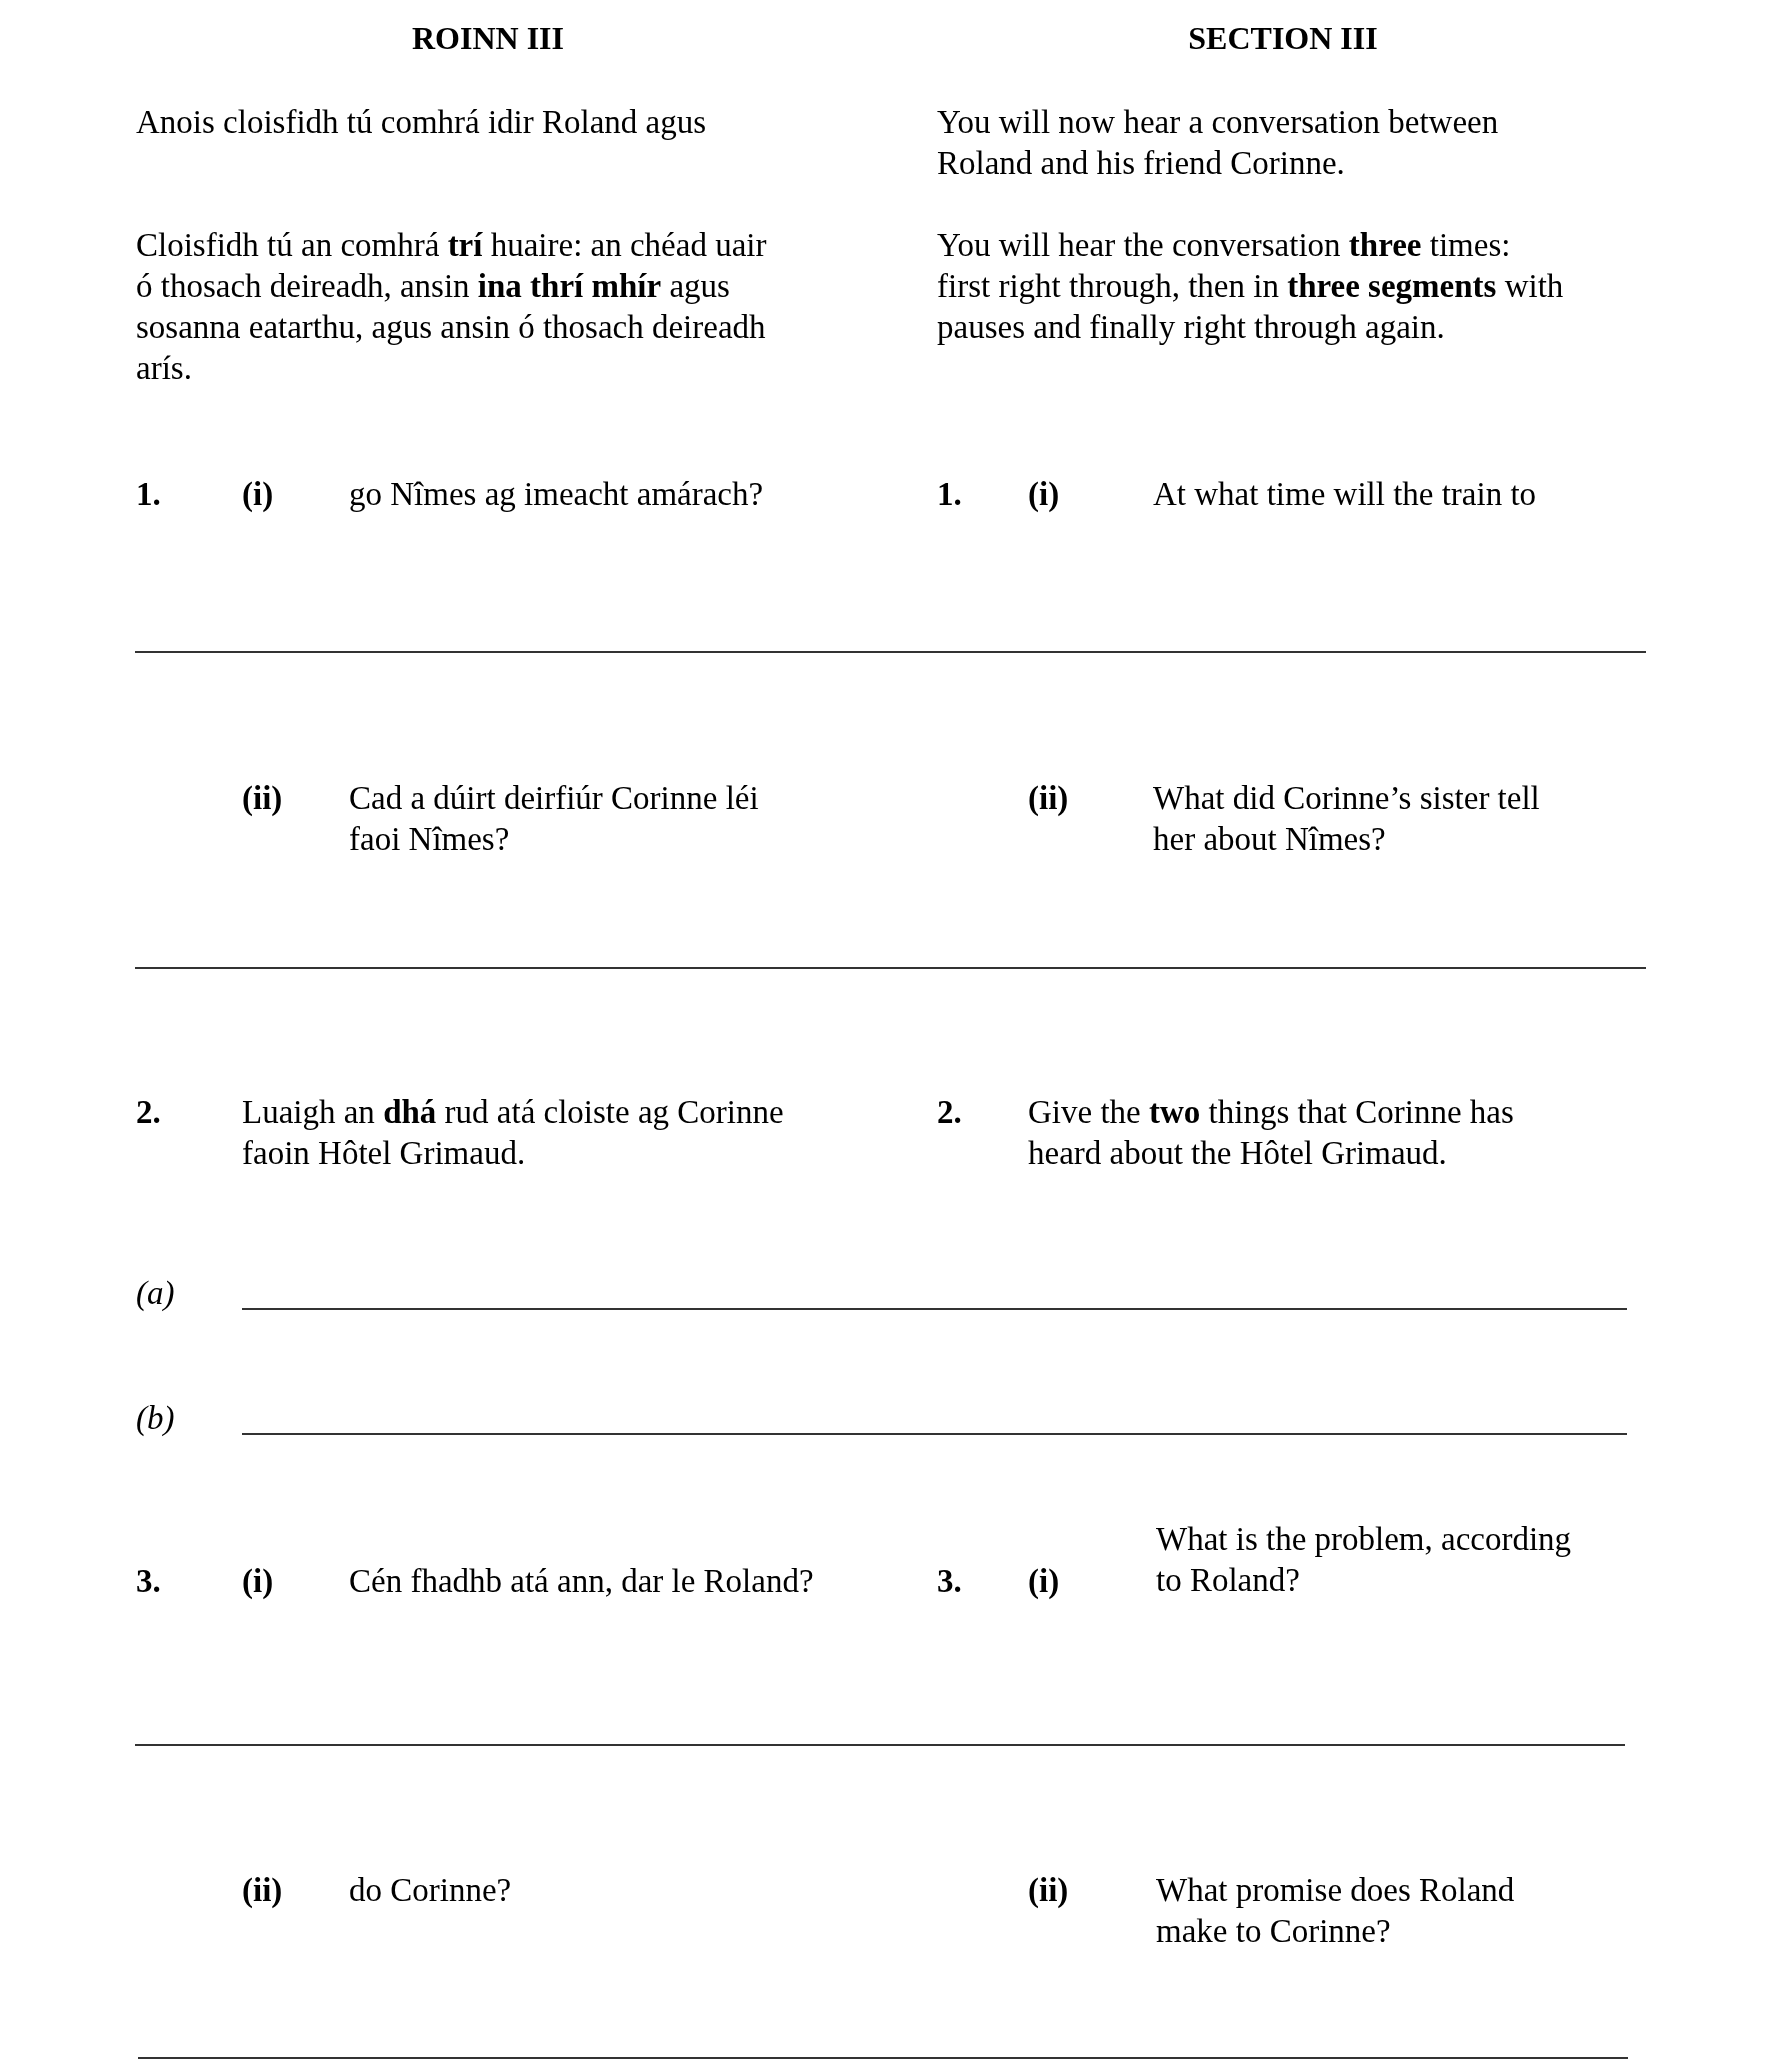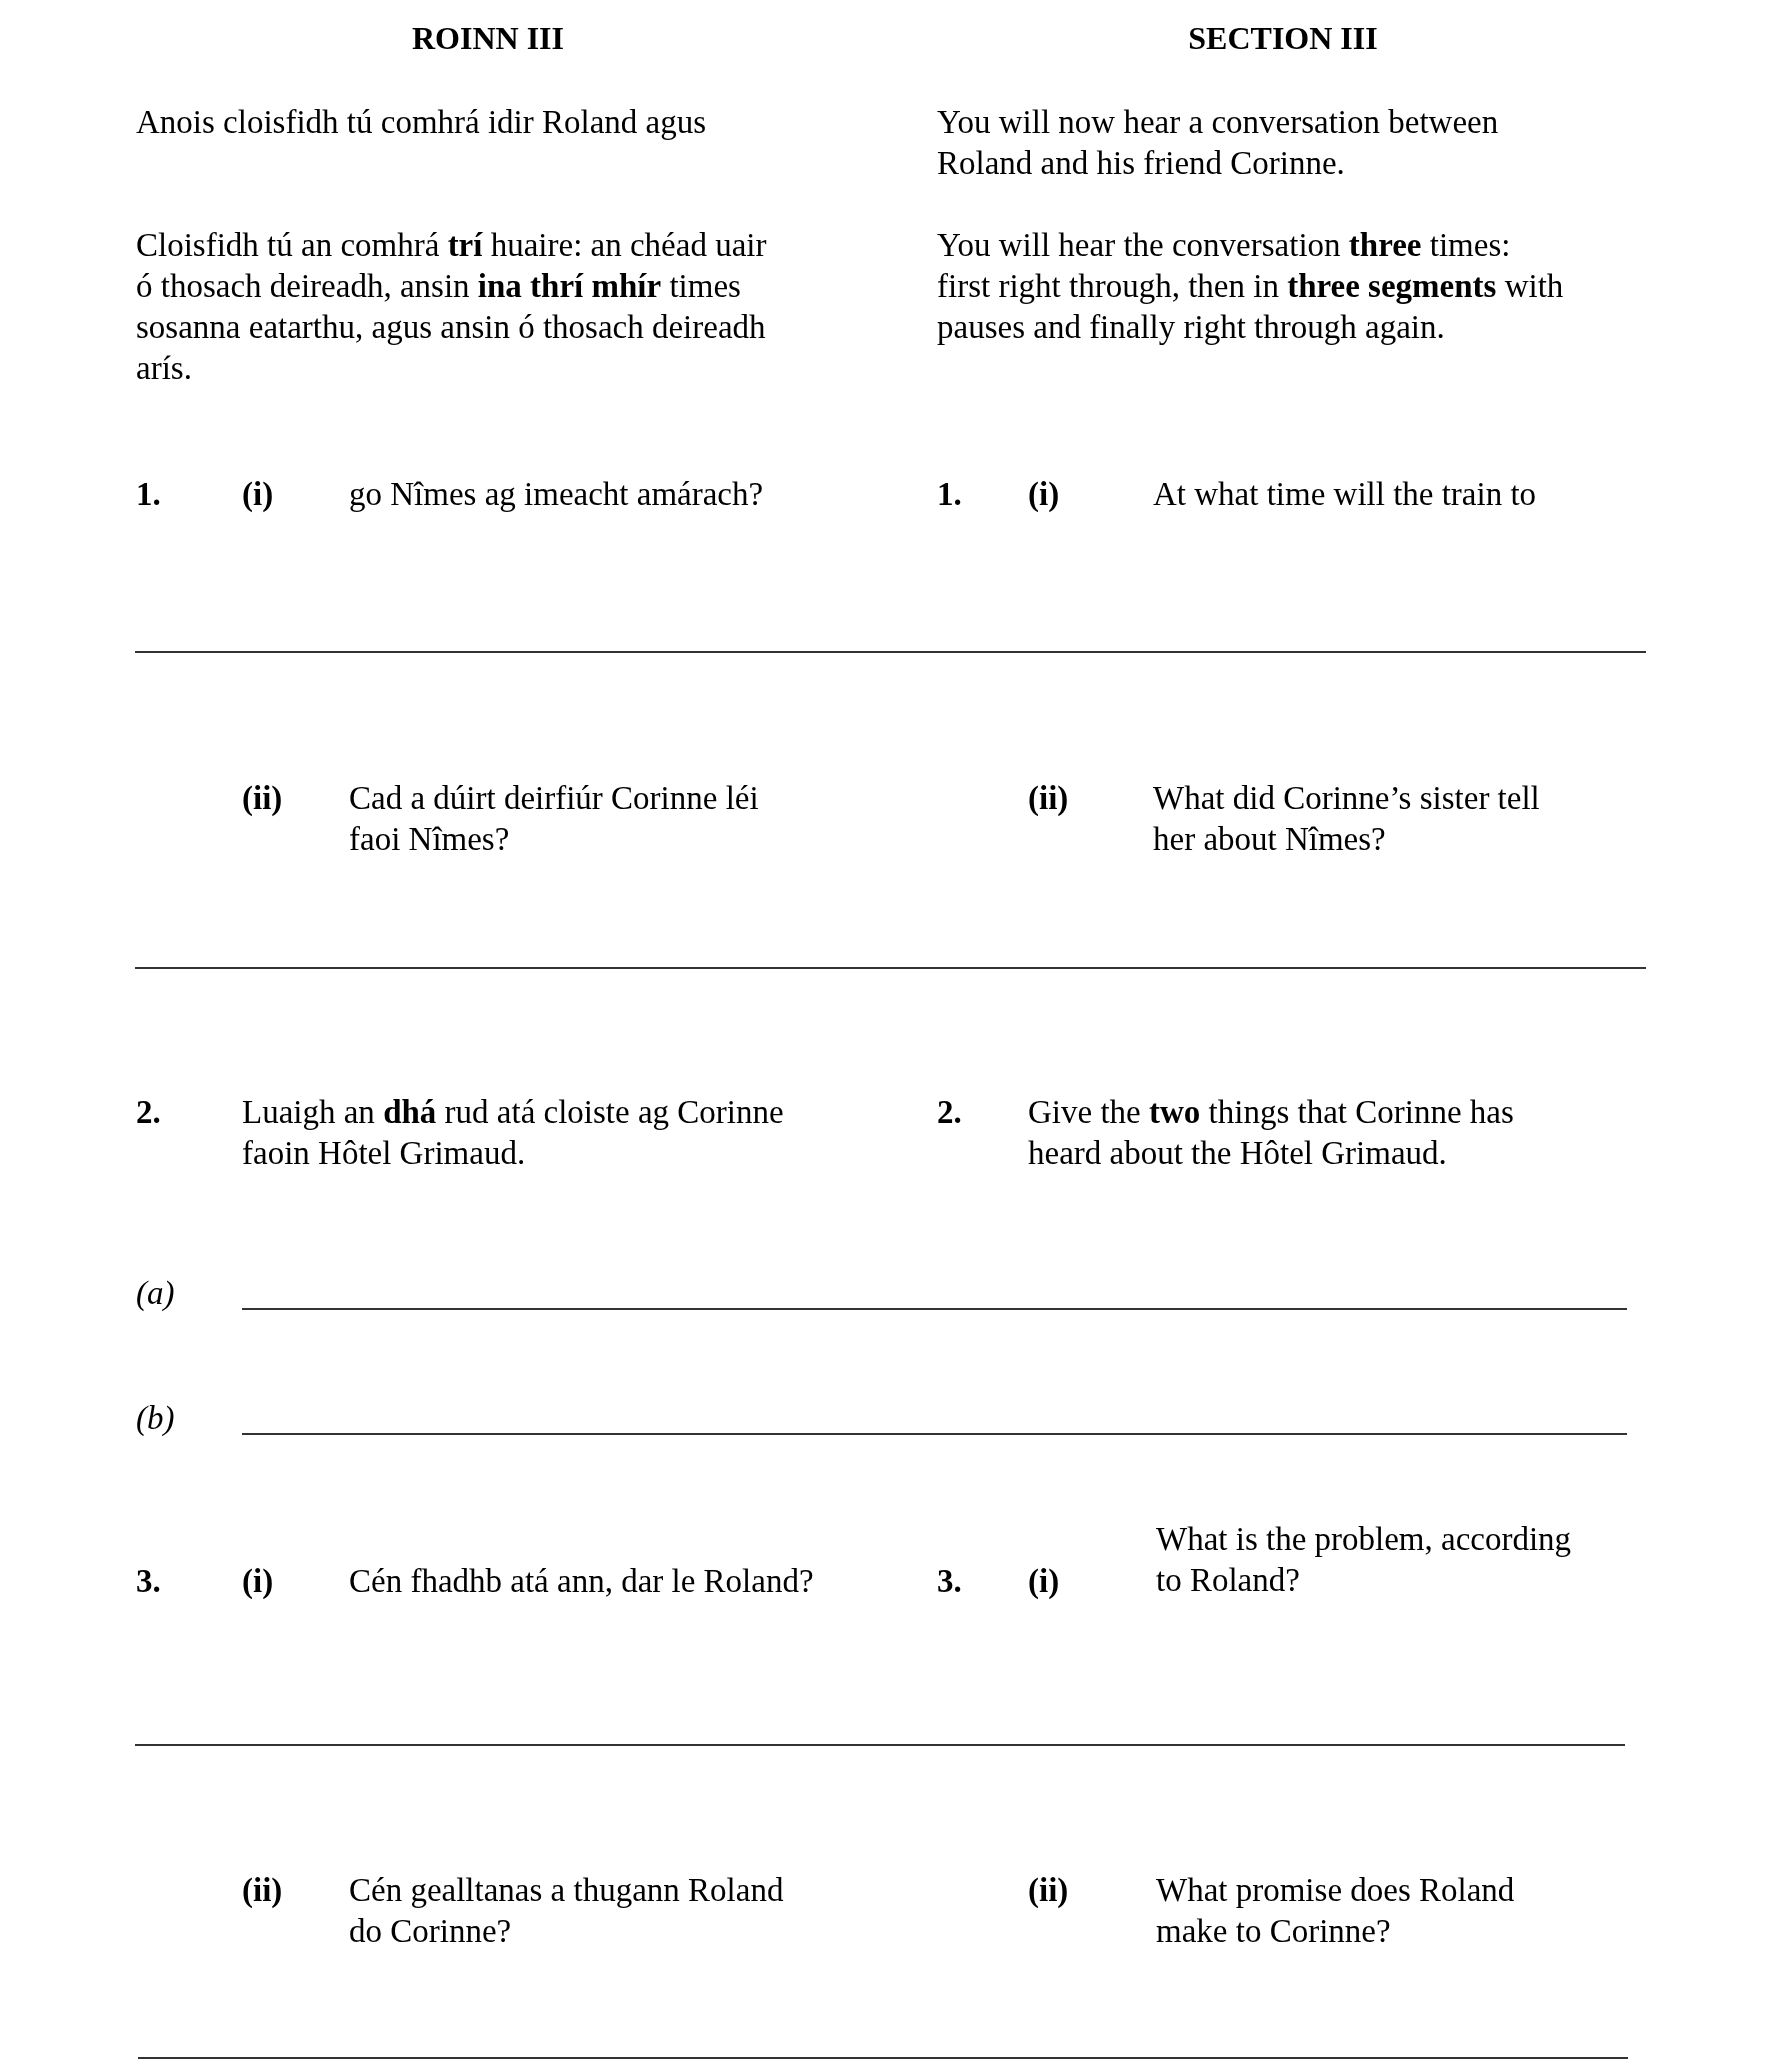--- a/index.html
+++ b/index.html
@@ -16,21 +16,21 @@
 <body>
 
 <div class="abs heading" style="left:488px; top:17.6px;">ROINN III</div>
 <div class="abs heading" style="left:1283px; top:17.6px;">SECTION III</div>
 
 <div class="abs" style="left:136px; top:102px;">
   <div>Anois cloisfidh tú comhrá idir Roland agus</div>
 </div>
 <div class="abs" style="left:136px; top:225px;">
   <div><span>Cloisfidh tú an comhrá </span><b>trí</b><span> huaire:  an chéad uair</span></div>
-  <div><span>ó thosach deireadh, ansin </span><b>ina thrí mhír</b><span> times</span></div>
+  <div><span>ó thosach deireadh, ansin </span><b>ina thrí mhír</b><span> agus</span></div>
   <div>sosanna eatarthu, agus ansin ó thosach deireadh</div>
   <div>arís.</div>
 </div>
 
 <div class="abs" style="left:937px; top:102px;">
   <div>You will now hear a conversation between</div>
   <div>Roland and his friend Corinne.</div>
 </div>
 <div class="abs" style="left:937px; top:225px;">
   <div><span>You will hear the conversation </span><b>three</b><span> times:</span></div>
@@ -85,21 +85,20 @@
 <div class="abs num" style="left:937px; top:1561px;">3.</div>
 <div class="abs sub" style="left:1028px; top:1561px;">(i)</div>
 <div class="abs" style="left:1156px; top:1519px;">
   <div>What is the problem, according</div>
     <div>to Roland?</div>
 </div>
 <div class="line" style="left:135px; width:1490px; top:1744px;"></div>
 
 <div class="abs sub" style="left:242px; top:1870px;">(ii)</div>
 <div class="abs" style="left:349px; top:1870px;">
-  <div>Cén gealltanas a thugann Roland</div>
     <div>do Corinne?</div>
 </div>
 <div class="abs sub" style="left:1028px; top:1870px;">(ii)</div>
 <div class="abs" style="left:1156px; top:1870px;">
   <div>What promise does Roland</div>
     <div>make to Corinne?</div>
 </div>
 <div class="line" style="left:138px; width:1490px; top:2057px;"></div>
 
 

